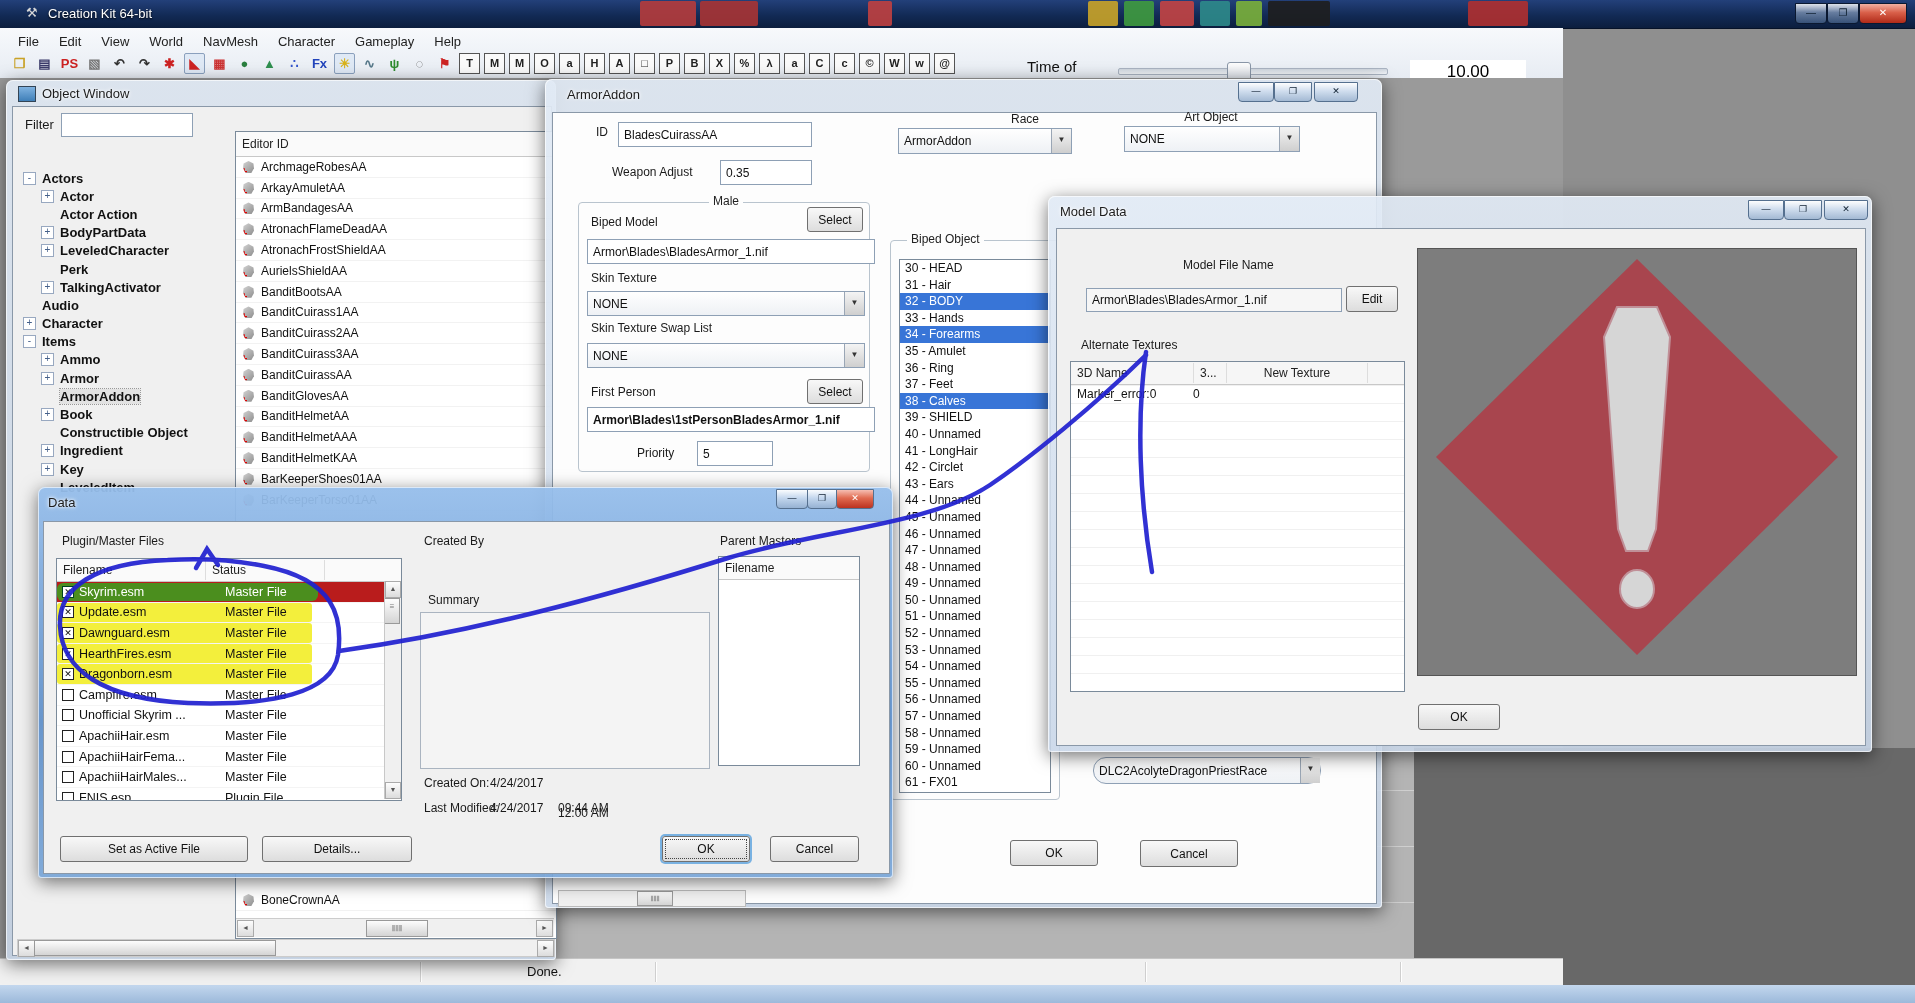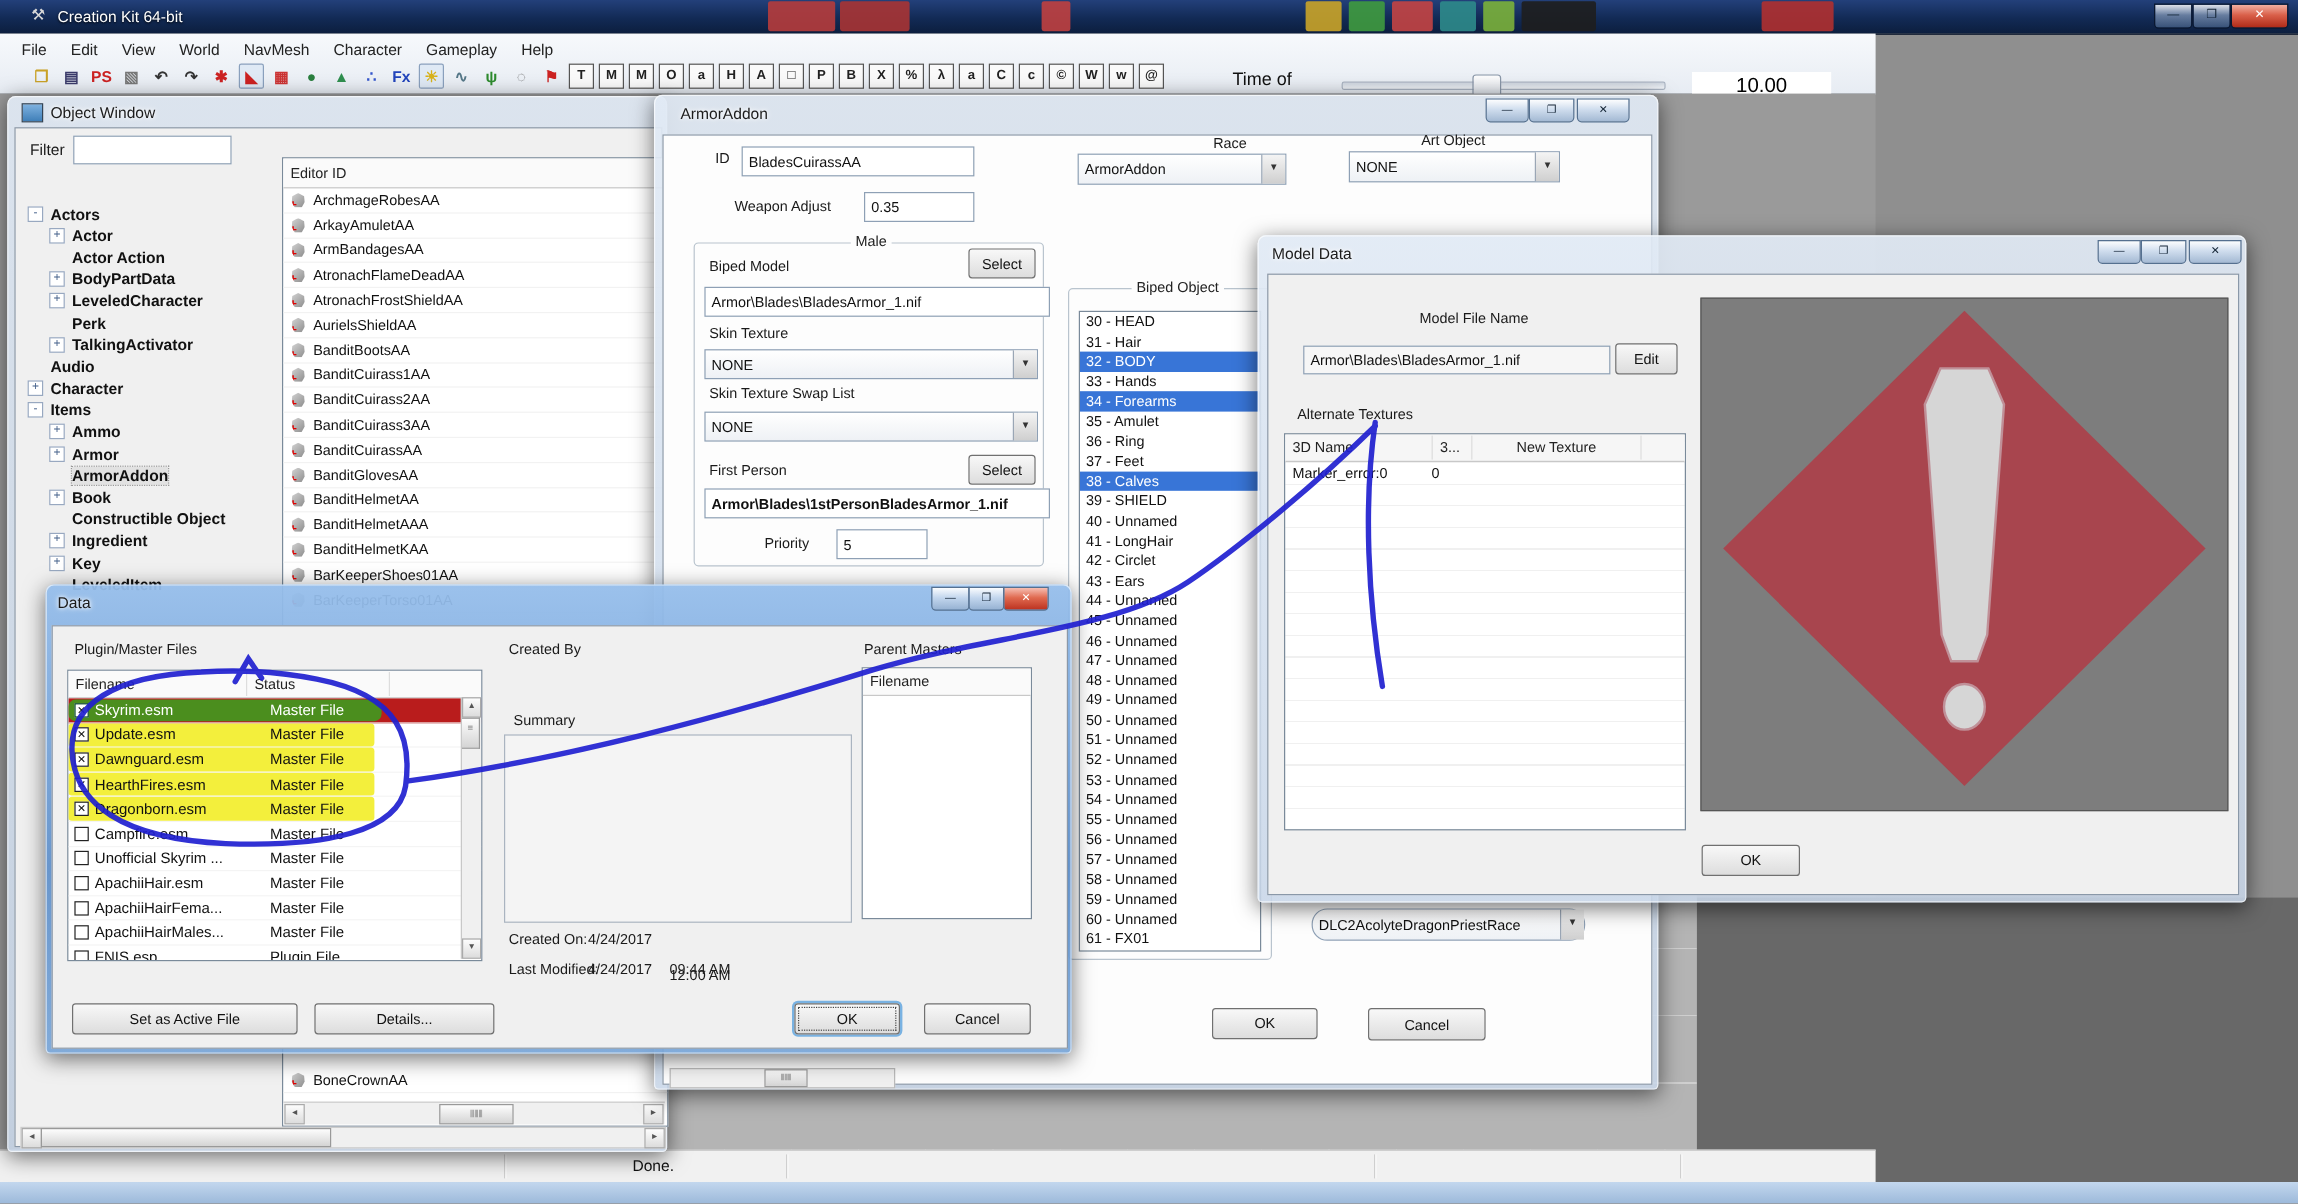--- a/index.html
+++ b/index.html
@@ -12,21 +12,21 @@
   #app-title{left:48px;top:6px;color:#fff;font-size:13px;text-shadow:0 1px 2px #000;}
   #app-icon{left:26px;top:5px;width:16px;height:16px;color:#d8d8d8;font-size:13px;}
   .topbtn{top:3px;height:19px;border:1px solid #0a1830;border-radius:0 0 4px 4px;
           background:linear-gradient(rgba(255,255,255,.85),rgba(170,190,215,.55) 45%,rgba(90,120,160,.55));
           color:#123;text-align:center;font-size:10px;line-height:18px;}
   .topbtn.close{background:linear-gradient(#f2b0a2,#d9604a 45%,#b02a18);color:#fff;}
   
   #menu-tool{left:0;top:28px;width:1563px;height:50px;background:linear-gradient(#f7f9fc,#e7ecf3);border-bottom:1px solid #b9c2cf;}
   .menu-item{display:inline-block;padding:4px 10px;font-size:13px;color:#222;}
   #menubar{left:8px;top:2px;height:24px;white-space:nowrap;}
-  #toolbar{left:22px;top:25px;height:25px;white-space:nowrap;}
+  #toolbar{left:7px;top:25px;height:25px;white-space:nowrap;}
   .tbi{display:inline-block;width:19px;height:19px;margin:0 2px;text-align:center;font-size:13px;line-height:19px;
        font-weight:bold;color:var(--c,#333);vertical-align:top;border:1px solid transparent;}
   .tbi.pressed{border:1px solid #8aa0bd;background:#dfe9f5;border-radius:2px;}
   .tbi.boxed{border:1px solid #555;color:#222;font-size:11px;background:#fafafa;}
   #time-label{left:1027px;top:30px;font-size:15px;color:#111;}
   #time-slider{left:1118px;top:40px;width:268px;height:5px;background:linear-gradient(#cfd6df,#f2f5f9);border:1px solid #aab4c2;border-radius:2px;}
   #time-thumb{left:-160px;top:-7px;width:22px;height:17px;background:linear-gradient(#fdfdfd,#d9dee6);border:1px solid #8a97a8;border-radius:3px;position:absolute;left:108px;}
   #time-value{left:1410px;top:32px;width:116px;height:24px;background:#fff;color:#000;font-size:17px;text-align:center;line-height:24px;}
   #main-client{left:0;top:78px;width:1563px;height:880px;background:#9a9a9a;}
   #grid-panel{left:548px;top:740px;width:866px;height:218px;background:
@@ -364,21 +364,21 @@
         <span class="cbtn">▼</span>
     </div>
     <div class="lab" style="left:12px;top:182px;">First Person</div>
     <div class="abs btn" style="left:228px;top:176px;width:54px;height:23px;">Select</div>
     <div class="abs field" style="left:8px;top:204px;width:276px;height:23px;font-weight:bold;">Armor\Blades\1stPersonBladesArmor_1.nif</div>
     <div class="lab" style="left:58px;top:243px;">Priority</div>
     <div class="abs field" style="left:118px;top:238px;width:64px;height:23px;">5</div>
   </div>
 
   <div class="abs grp" style="left:345px;top:161px;width:168px;height:558px;background:#fdfdfd;">
-    <span class="legend" style="left:52px;">Biped Object</span>
+    <span class="legend" style="left:16px;">Biped Object</span>
     <div class="abs lb" style="left:8px;top:18px;width:150px;height:532px;">
 
     <div class="bp-item">30 - HEAD</div>
         <div class="bp-item">31 - Hair</div>
         <div class="bp-item sel">32 - BODY</div>
         <div class="bp-item">33 - Hands</div>
         <div class="bp-item sel">34 - Forearms</div>
         <div class="bp-item">35 - Amulet</div>
         <div class="bp-item">36 - Ring</div>
         <div class="bp-item">37 - Feet</div>

